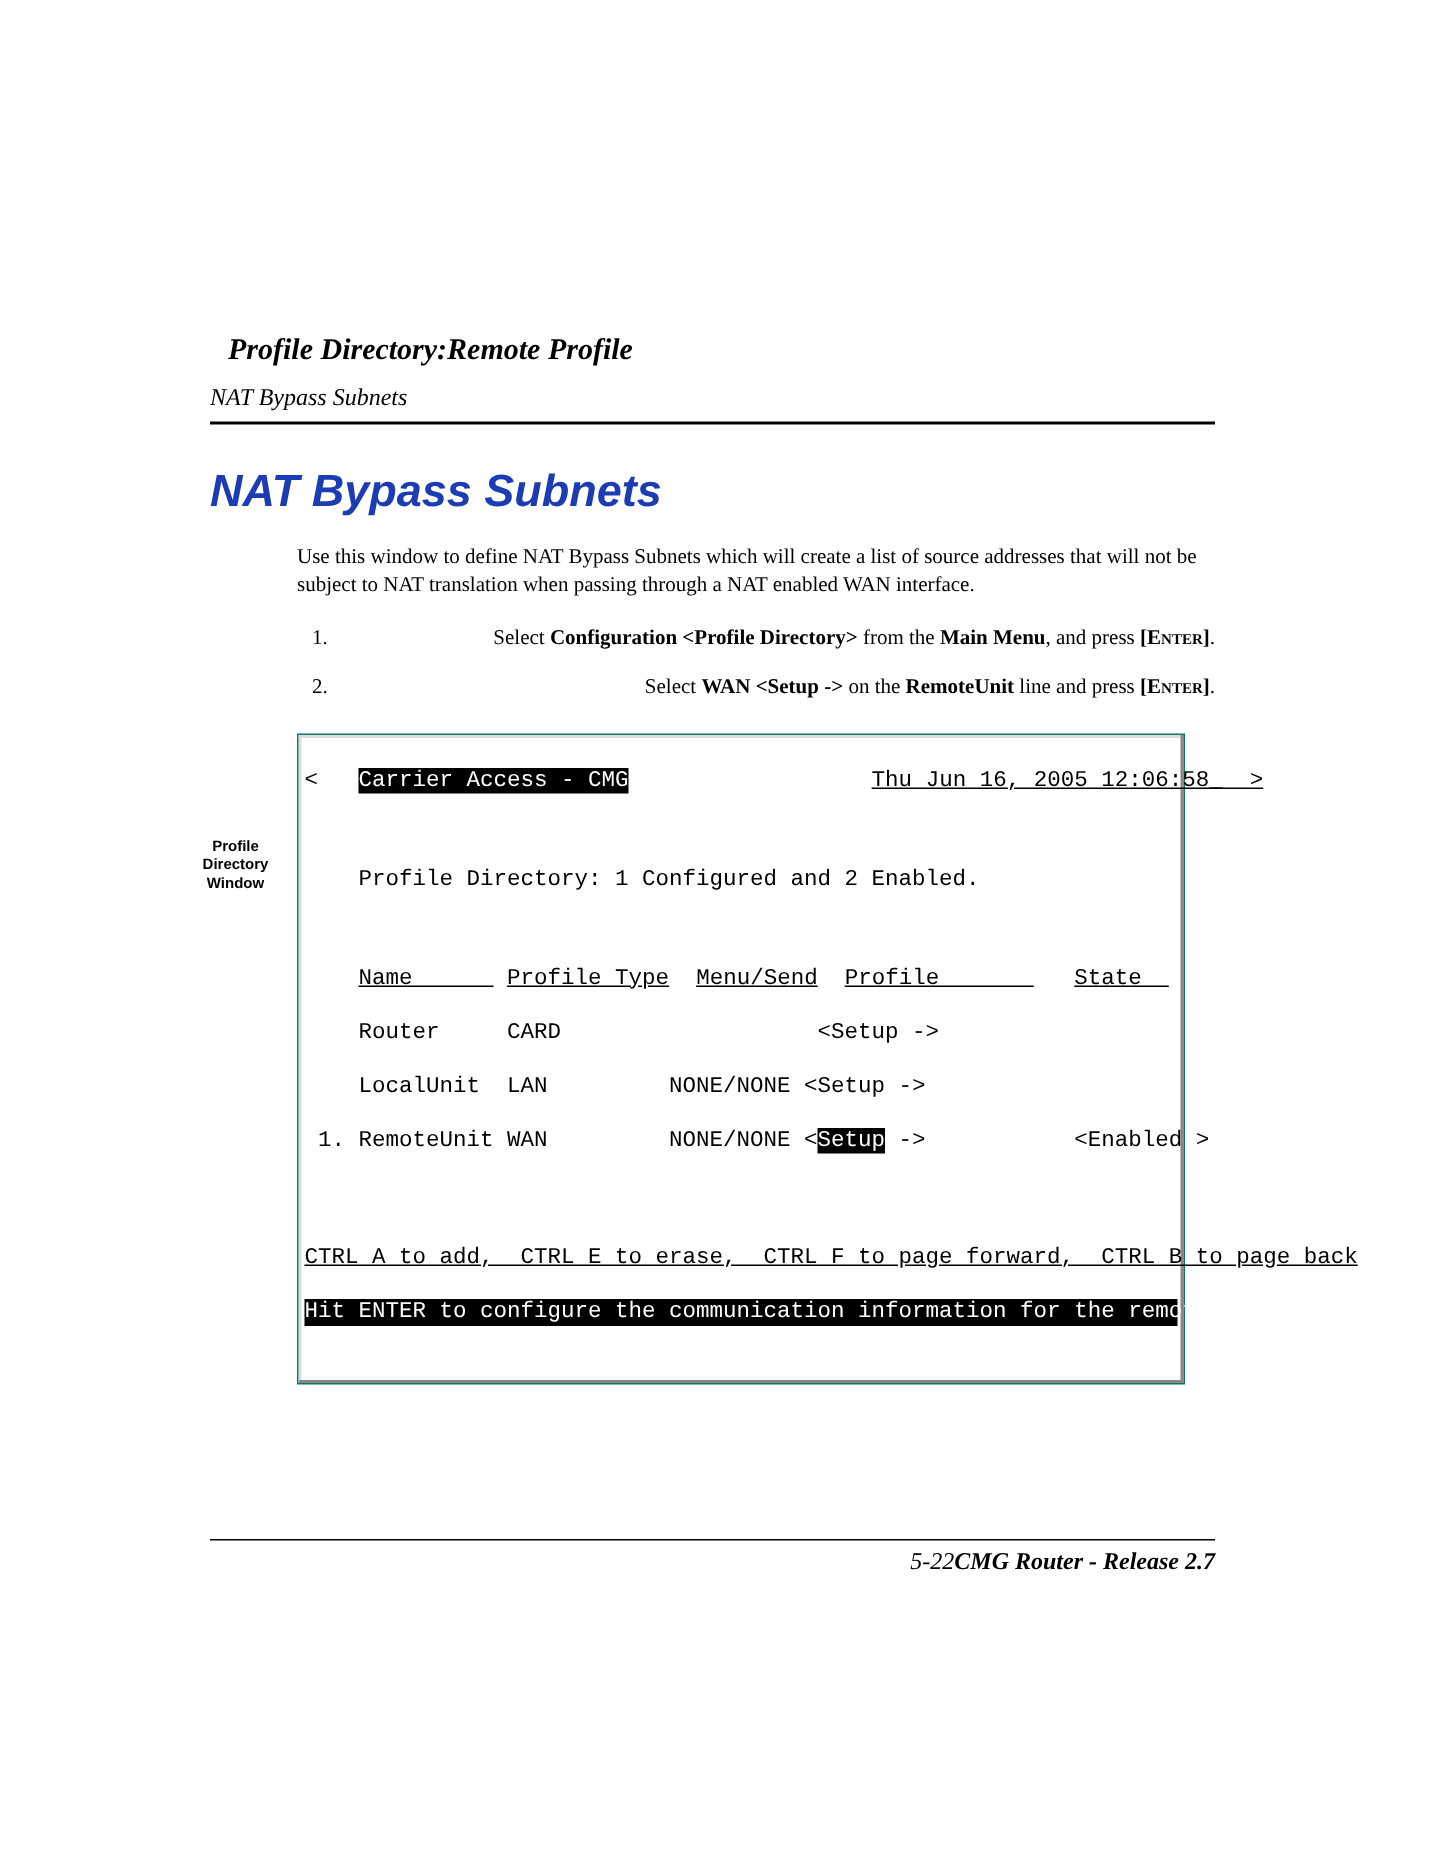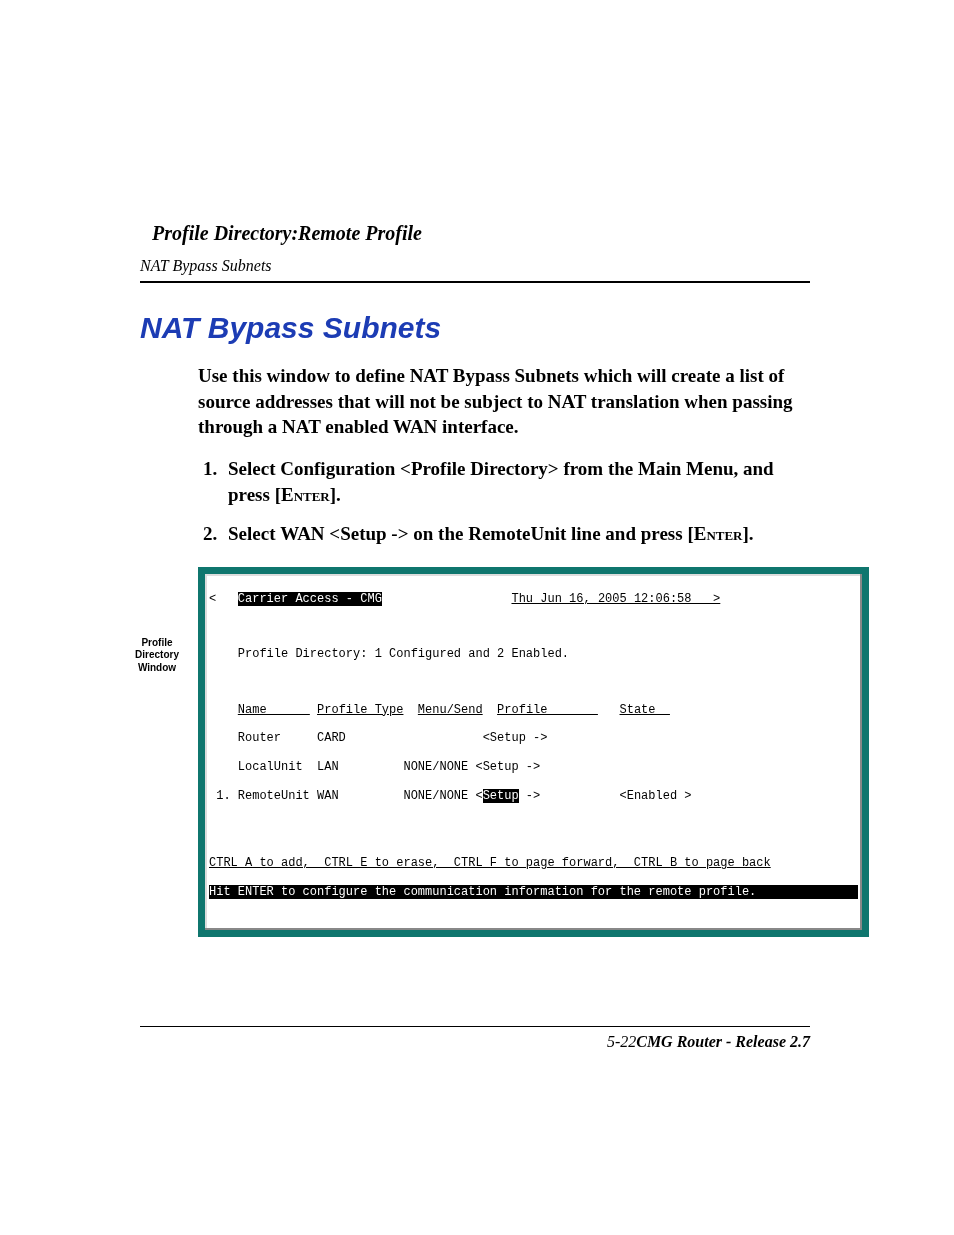--- a/index.html
+++ b/index.html
@@ -38,28 +38,28 @@
   .title {
     font-family: Arial, Helvetica, sans-serif;
     font-style: italic;
     font-weight: bold;
     color: #1c3cb4;
     font-size: 30px;
     margin: 0 0 18px 0;
   }
   .body-text {
     margin-left: 58px;
-    font-size: 19px;
+    font-size: 14px;
     line-height: 1.35;
-    font-weight: bold;
   }
   .body-text p { margin: 0 0 16px 0; }
   ol.steps {
     margin: 6px 0 18px 0;
     padding-left: 24px;
+    text-align: right;
   }
   ol.steps li {
     margin-bottom: 14px;
     padding-left: 6px;
   }
   .sc { font-variant: small-caps; }
 
   .figure-wrap {
     position: relative;
     margin-top: 20px;
@@ -71,27 +71,27 @@
     top: 70px;
     width: 70px;
     font-family: Arial, Helvetica, sans-serif;
     font-weight: bold;
     font-size: 10px;
     line-height: 1.25;
     text-align: center;
   }
 
   .terminal {
-    width: 671px;
-    border: 7px solid #0f766e;
+    width: 592px;
+    border: 1px solid #0f766e;
     box-shadow: inset -2px -2px 0 #888, inset 2px 2px 0 #ddd;
     padding: 4px 4px 2px 4px;
     background: #fff;
     font-family: "Courier New", Courier, monospace;
-    font-size: 12px;
+    font-size: 15px;
     line-height: 1.2;
     white-space: pre;
     box-sizing: border-box;
   }
   .term-row { display: block; }
   .inv {
     background: #000;
     color: #fff;
   }
   .und { text-decoration: underline; }

